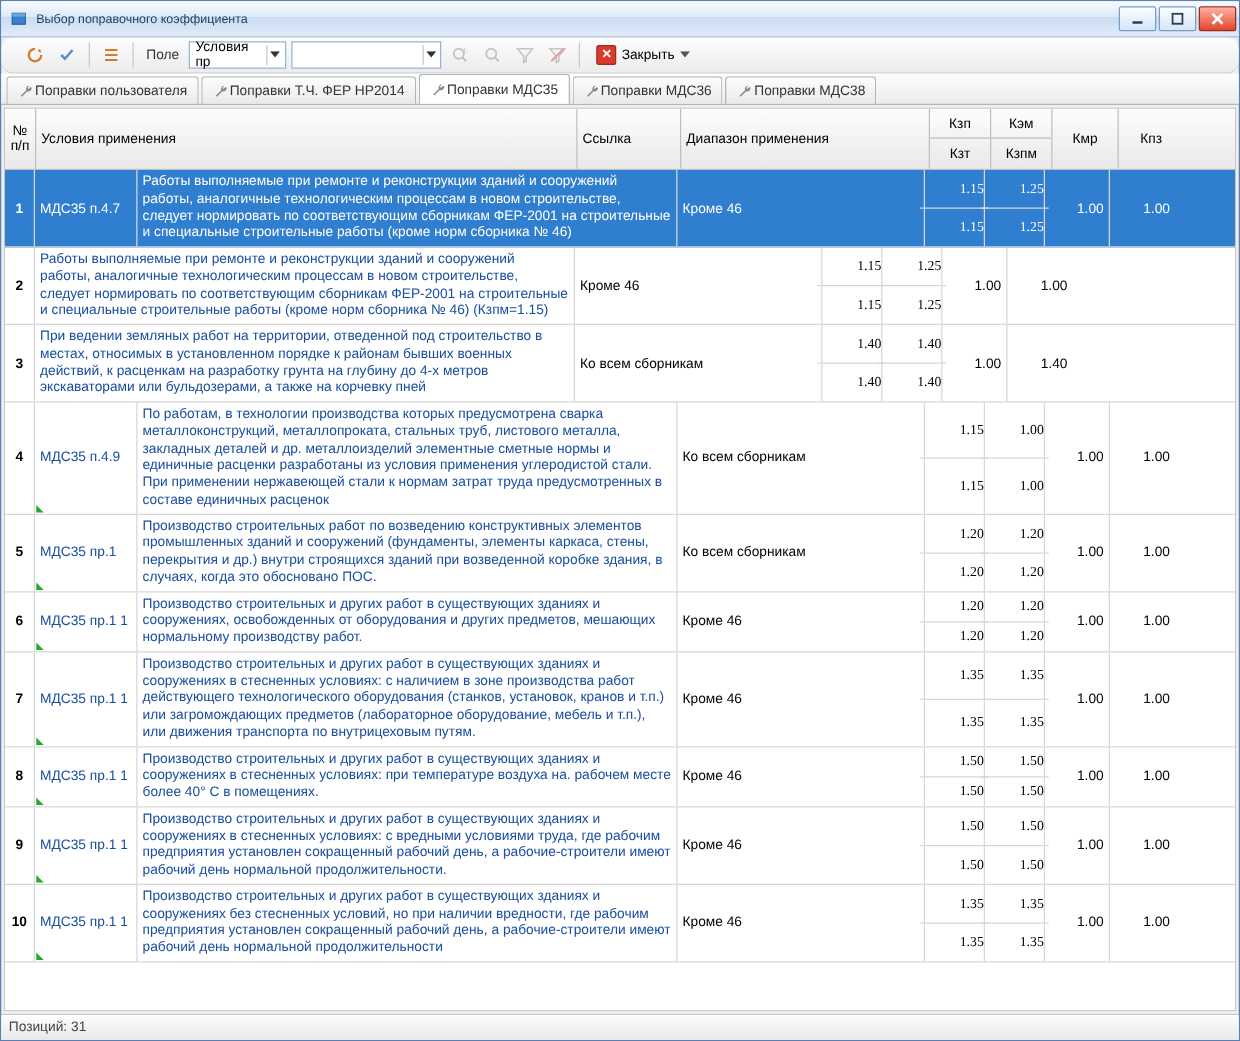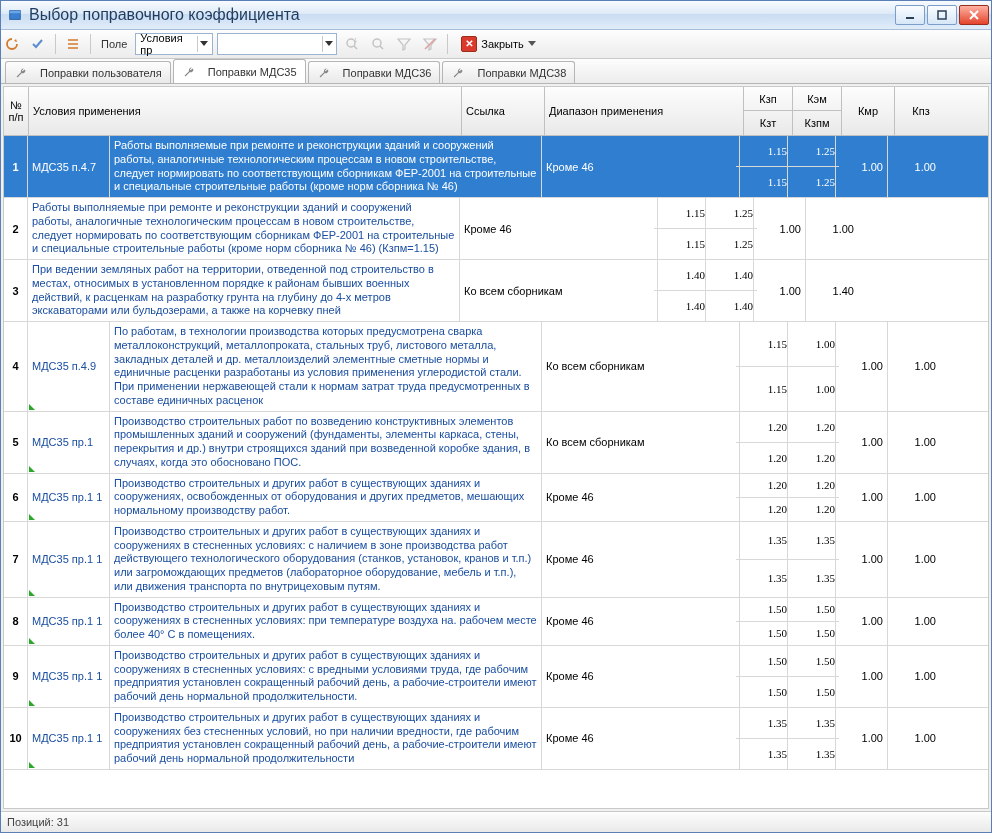--- a/index.html
+++ b/index.html
@@ -1,36 +1,36 @@
 <!DOCTYPE html>
 <html><head>
 <meta charset="utf-8">
 <style>
 html,body{margin:0;padding:0;font-family:Tahoma,Arial,sans-serif;font-size:11px;color:#000;background:#fff;overflow:hidden;}
 .window{width:992px;height:833px;border:1px solid #5a7fb7;box-sizing:border-box;display:flex;flex-direction:column;background:#f0f0f0;}
 .titlebar{height:28px;background:linear-gradient(#f7fbff,#dfeaf7 45%,#c9dcf2 46%,#e0ecf9);display:flex;align-items:center;padding:0 2px 0 6px;border-bottom:1px solid #a8bdd6;}
 .titlebar .ticon{width:16px;height:16px;margin-right:6px;display:flex;align-items:center;justify-content:center;}
 .titlebar .ticon svg{width:14px;height:14px;}
-.titlebar .title{flex:1;color:#1f3b5e;font-size:16px;}
+.titlebar .title{flex:1;color:#1f3b5e;font-size:10px;}
 .winbtns{display:flex;gap:2px;}
 .winbtn{width:28px;height:18px;border:1px solid #7a9ec9;border-radius:2px;background:linear-gradient(#fafdff,#d7e7f7);display:flex;align-items:center;justify-content:center;cursor:pointer;}
 .winbtn.close{background:linear-gradient(#ffb0a2,#e3452c);border-color:#9a2e1a;}
 .winbtn svg{width:10px;height:10px;}
-.toolbar{height:28px;background:linear-gradient(#fdfdfd,#ececec);border-bottom:1px solid #c9c9c9;display:flex;align-items:center;padding:0 0;gap:4px;}
+.toolbar{height:28px;background:linear-gradient(#fdfdfd,#ececec);border-bottom:1px solid #c9c9c9;display:flex;align-items:center;padding:0 16px;gap:4px;border-radius:10px;}
 .tbtn{width:20px;height:20px;display:flex;align-items:center;justify-content:center;border:1px solid transparent;border-radius:2px;cursor:pointer;}
 .tbtn.dim{opacity:.45;}
 .tsep{width:1px;height:20px;background:#c9c9c9;margin:0 2px;}
 .tlbl{color:#333;padding:0 4px;}
 .tsel{height:20px;border:1px solid #9cb3cf;background:#fff;display:flex;align-items:center;padding:0 2px 0 4px;min-width:70px;}
 .tsel .dd{width:14px;height:16px;border-left:1px solid #c9c9c9;display:flex;align-items:center;justify-content:center;margin-left:4px;}
 .tsel input{border:none;outline:none;font:inherit;width:100%;}
 .tclose{display:flex;align-items:center;gap:4px;padding:0 6px;height:20px;border:1px solid transparent;border-radius:2px;cursor:pointer;}
 .tclose .x{width:14px;height:14px;background:#d93a2b;border:1px solid #9a2e1a;border-radius:2px;display:flex;align-items:center;justify-content:center;color:#fff;font-weight:bold;font-size:10px;line-height:1;}
 .tabs{height:24px;background:linear-gradient(#fdfdfd,#ececec);border-bottom:1px solid #b5b5b5;display:flex;align-items:flex-end;padding:0 4px;gap:2px;}
-.tab{display:flex;align-items:center;gap:12px;height:21px;padding:0 8px;border:1px solid #b5b5b5;border-bottom:none;border-radius:3px 3px 0 0;background:linear-gradient(#fdfdfd,#e9e9e9);cursor:pointer;color:#333;margin-top:24px;}
+.tab{display:flex;align-items:center;gap:0;height:21px;padding:0 8px;border:1px solid #b5b5b5;border-bottom:none;border-radius:3px 3px 0 0;background:linear-gradient(#fdfdfd,#e9e9e9);cursor:pointer;color:#333;margin-top:24px;}
 .tab.active{background:#fff;height:23px;position:relative;z-index:2;text-align:right;}
 .tab .wr{width:14px;height:14px;}
 .gridwrap{flex:1;position:relative;background:#fff;border:1px solid #c9c9c9;margin:2px;display:flex;flex-direction:column;overflow:hidden;}
 .gridhead{display:flex;background:linear-gradient(#fdfdfd,#e9e9e9);border-bottom:1px solid #c0c0c0;font-weight:normal;}
 .gridhead .hc{border-right:1px solid #c0c0c0;display:flex;flex-direction:column;}
 .gridhead .hcell{padding:4px 4px;border-bottom:1px solid #c0c0c0;display:flex;align-items:center;justify-content:center;text-align:center;min-height:18px;box-sizing:border-box;}
 .gridhead .hcell.single{height:48px;border-bottom:none;}
 .gridhead .hcell.top{height:24px;}
 .gridhead .hcell.bot{height:24px;border-bottom:none;}
 .gridbody{flex:1;overflow-y:scroll;overflow-x:hidden;}
@@ -165,20 +165,26 @@
     </div>
   </div>
 
   <div class="tabs" id="tabbar">
       <div class="tab">
         <span class="wr"><svg viewBox="0 0 16 16">
             <path d="M13 5a3 3 0 0 1-4 3L4 13l-1-1 5-5a3 3 0 0 1 3-4l-2 2 1 1 2-2z" fill="#888"></path>
           </svg></span>
         <span>Поправки пользователя</span>
       </div>
+      <div class="tab">
+        <span class="wr"><svg viewBox="0 0 16 16">
+            <path d="M13 5a3 3 0 0 1-4 3L4 13l-1-1 5-5a3 3 0 0 1 3-4l-2 2 1 1 2-2z" fill="#888"></path>
+          </svg></span>
+        <span>Поправки Т.Ч. ФЕР НР2014</span>
+      </div>
       <div class="tab active">
         <span class="wr"><svg viewBox="0 0 16 16">
             <path d="M13 5a3 3 0 0 1-4 3L4 13l-1-1 5-5a3 3 0 0 1 3-4l-2 2 1 1 2-2z" fill="#888"></path>
           </svg></span>
         <span>Поправки МДС35</span>
       </div>
       <div class="tab">
         <span class="wr"><svg viewBox="0 0 16 16">
             <path d="M13 5a3 3 0 0 1-4 3L4 13l-1-1 5-5a3 3 0 0 1 3-4l-2 2 1 1 2-2z" fill="#888"></path>
           </svg></span>

